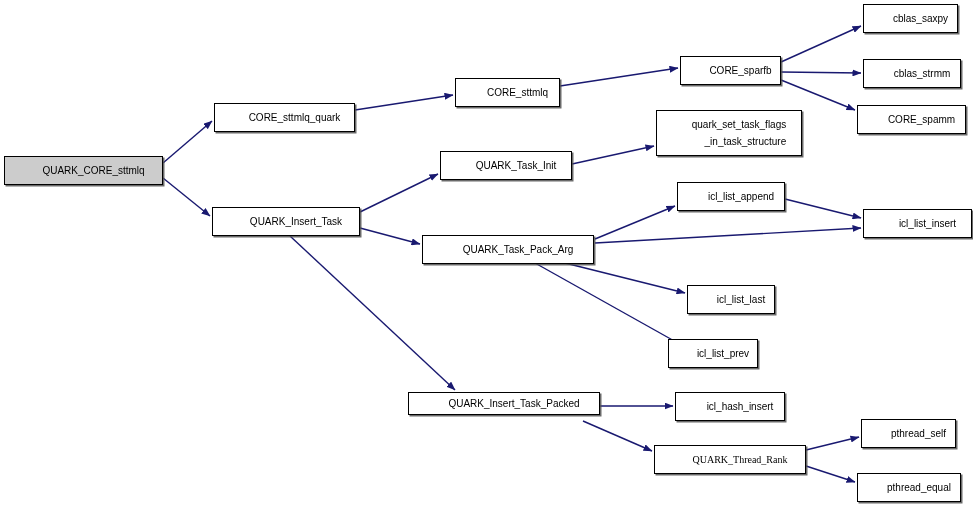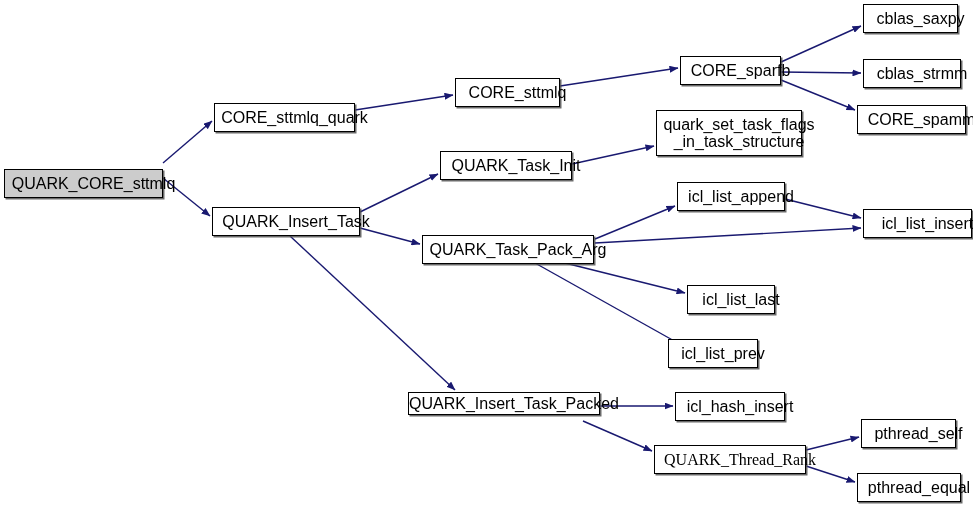--- a/index.html
+++ b/index.html
@@ -22,34 +22,33 @@
     width: 973px;
     height: 507px;
     pointer-events: none;
   }
   .node {
     position: absolute;
     box-sizing: border-box;
     border: 1px solid #000000;
     background: #ffffff;
     color: #000000;
-    font-size: 16px;
+    font-size: 10px;
     line-height: 15px;
     display: flex;
     align-items: center;
     justify-content: center;
-    text-align: center;
+    text-align: right;
     white-space: pre;
     box-shadow: 1.5px 1.5px 0 0 rgba(80,80,80,0.85);
     z-index: 2;
     padding-left: 20px;
   }
   .node.highlight {
     background: #cccccc;
-    margin-top: 13px;
   }
   .node.two-line {
     line-height: 17px;
     white-space: normal;
   }
 </style>
 </head>
 <body>
 
 <div id="canvas">

